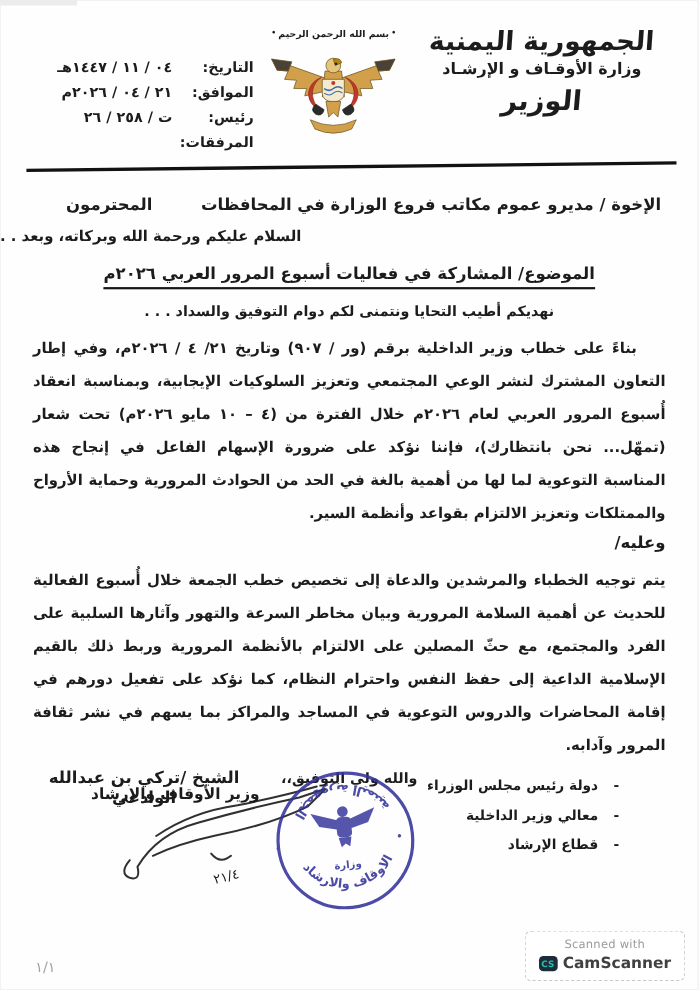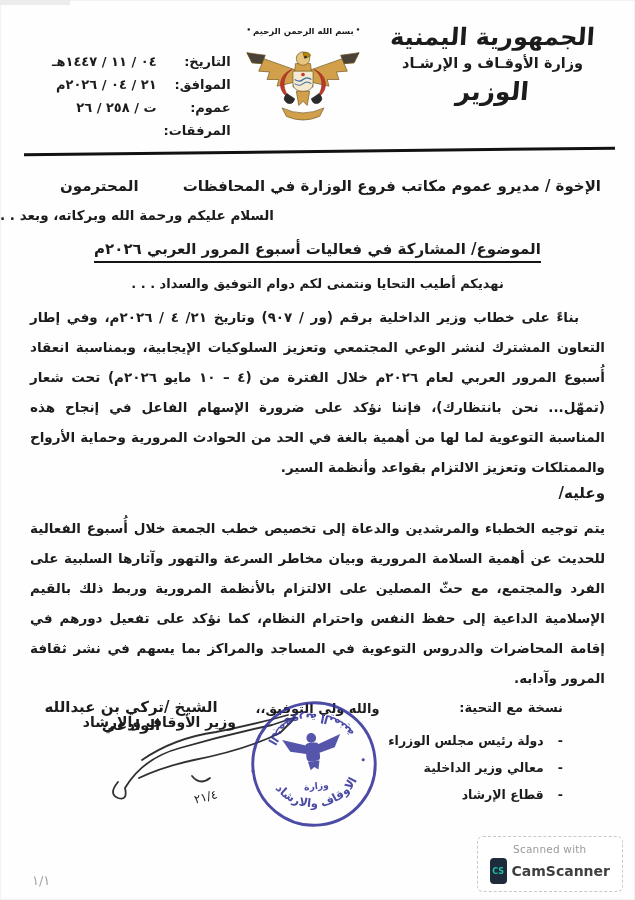--- a/index.html
+++ b/index.html
@@ -49,21 +49,21 @@
   .cc-dash{font-weight:bold;}
 
   
   .page-num{position:absolute;left:32px;bottom:12px;font-size:13px;color:#a2a2a2;direction:ltr;}
   .cam-badge{
     position:absolute;right:12px;bottom:8px;direction:ltr;text-align:center;
     background:#ffffff;border:1px dashed #c9c9c9;border-radius:6px;padding:6px 12px 7px;
   }
   .cam-line1{font-size:10.5px;color:#9b9b9b;letter-spacing:.2px;}
   .cam-line2{display:flex;align-items:center;gap:5px;margin-top:3px;justify-content:center;}
-  .cam-icon{width:17px;height:26px;border-radius:4px;background:#1d2b3a;color:#1fc0a7;
+  .cam-icon{width:17px;height:14px;border-radius:4px;background:#1d2b3a;color:#1fc0a7;
     font-size:8px;font-weight:bold;display:flex;align-items:center;justify-content:center;}
   .cam-name{font-size:14px;font-weight:bold;color:#404040;}
 </style>
 </head>
 <body>
 
 <div class="page">
   <div class="scan-edge"></div>
 
   <div class="hdr">
@@ -112,21 +112,21 @@
     <div class="hdr-fields">
       <div class="f-row">
         <span class="f-label">التاريخ:</span>
         <span class="f-value">٠٤ / ١١ / ١٤٤٧هـ</span>
       </div>
       <div class="f-row">
         <span class="f-label">الموافق:</span>
         <span class="f-value">٢١ / ٠٤ / ٢٠٢٦م</span>
       </div>
       <div class="f-row">
-        <span class="f-label">عموم:</span>
+        <span class="f-label">رئيس:</span>
         <span class="f-value">ت / ٢٥٨ / ٢٦</span>
       </div>
       <div class="f-row">
         <span class="f-label">المرفقات:</span>
         <span class="f-value"></span>
       </div>
     </div>
   </div>
 
   <div class="divider"></div>
@@ -186,21 +186,20 @@
       <g fill="#34349b" stroke="none" opacity="0.95">
         <path d="M71 52 L100 42 L93 55 L77 59 Z"></path>
         <path d="M69 52 L40 42 L47 55 L63 59 Z"></path>
         <rect x="63" y="48" width="14" height="19" rx="4"></rect>
         <circle cx="70" cy="43" r="5"></circle>
         <path d="M64 67 l2 9 l4 -3 l4 3 l2 -9 Z"></path>
       </g>
     </svg>
 
     <div class="cc">
-      <div class="cc-header">نسخة مع التحية:</div>
       <div class="cc-item">
         <span class="cc-dash">-</span>
         <span>دولة رئيس مجلس الوزراء</span>
       </div>
       <div class="cc-item">
         <span class="cc-dash">-</span>
         <span>معالي وزير الداخلية</span>
       </div>
       <div class="cc-item">
         <span class="cc-dash">-</span>

